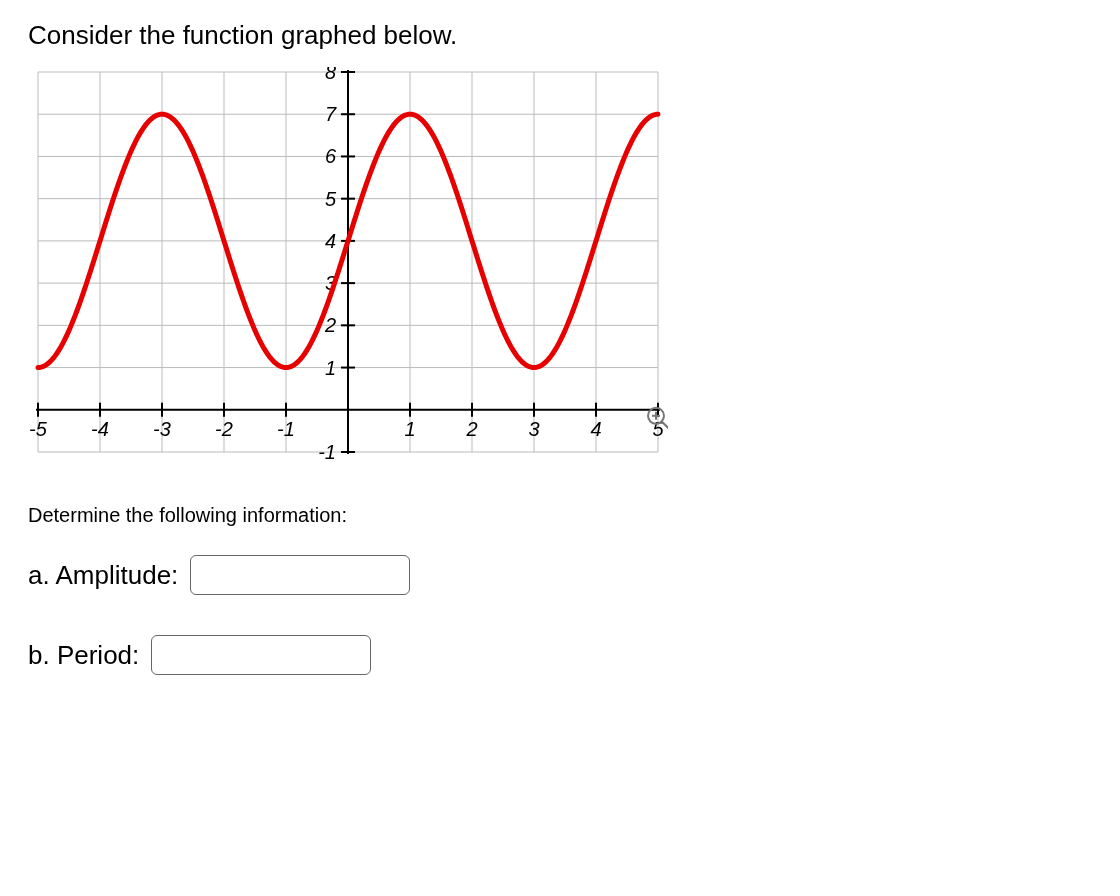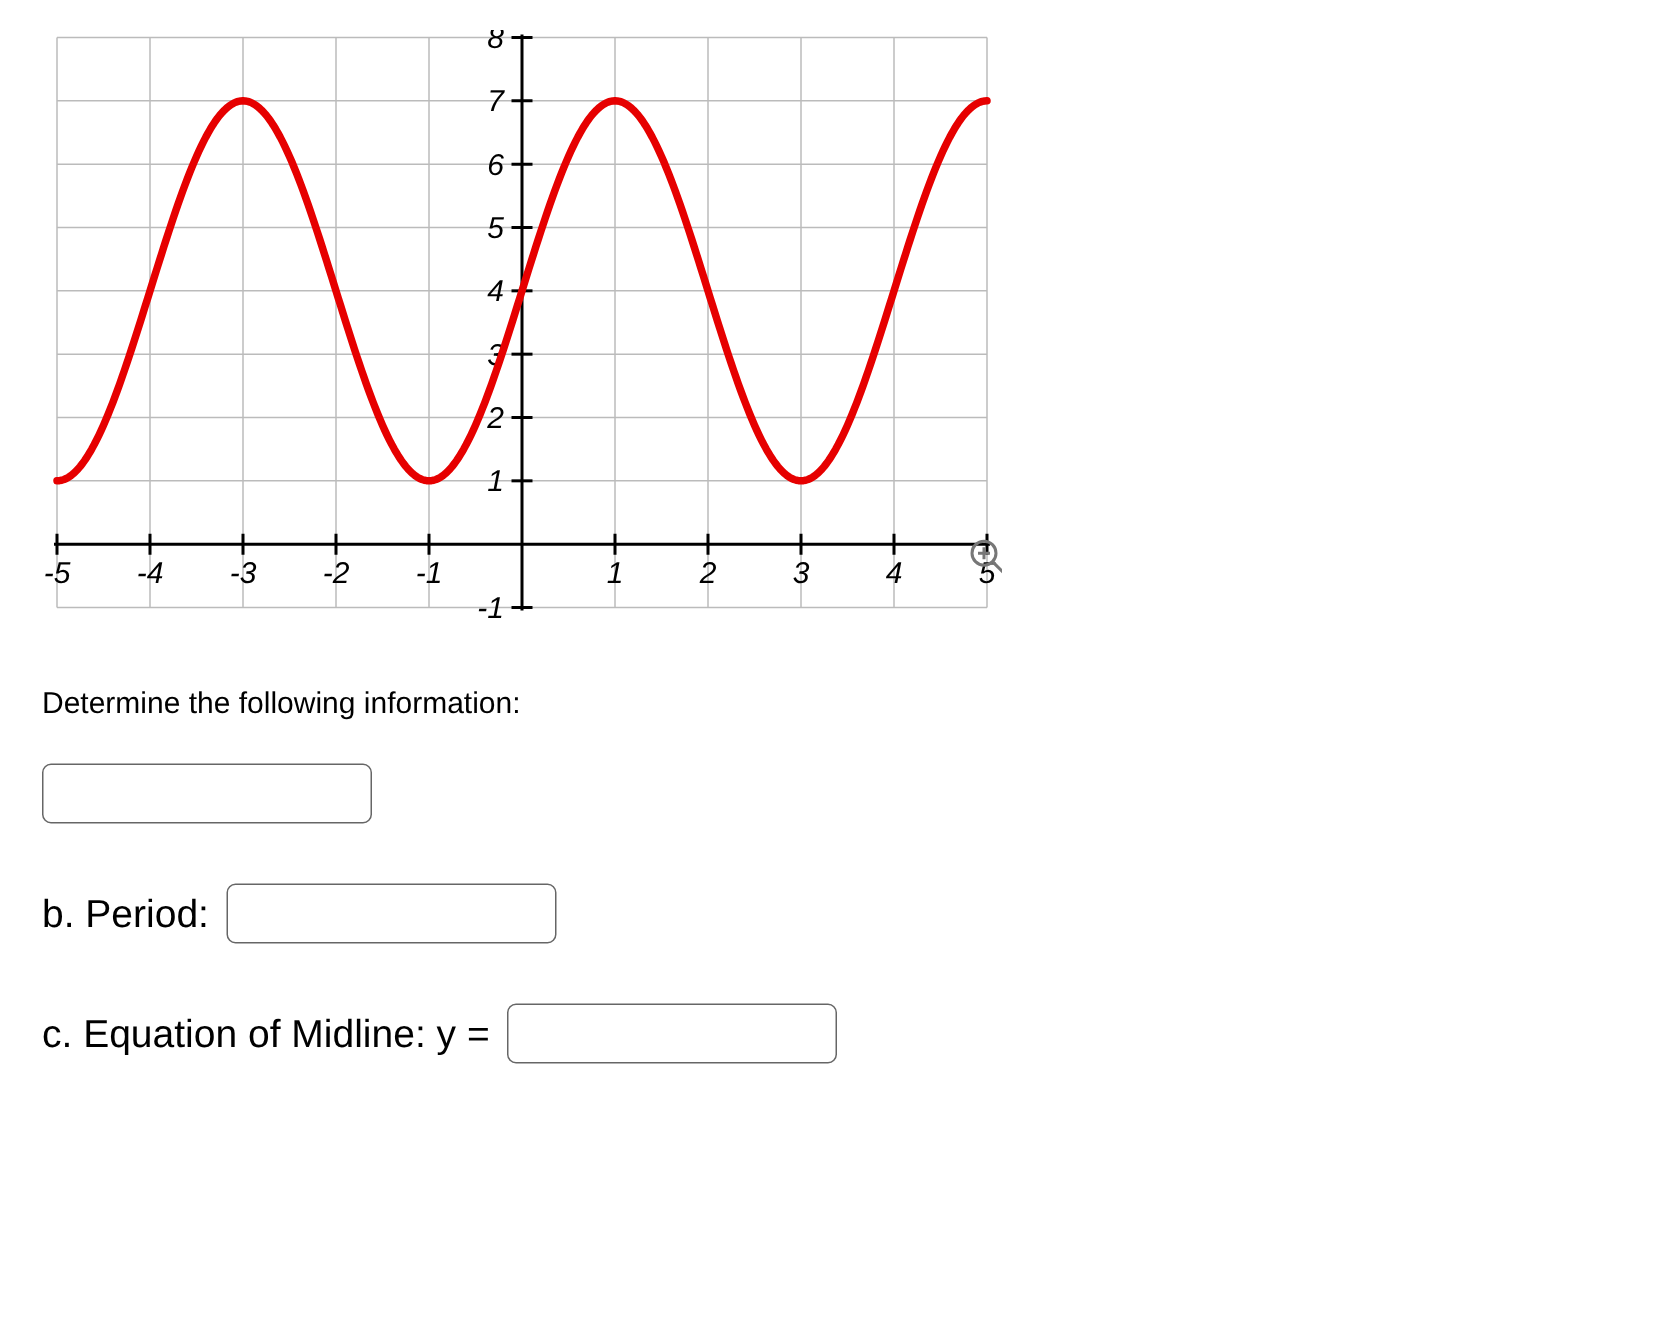--- a/index.html
+++ b/index.html
@@ -54,20 +54,21 @@
   }
   .magglass line {
     stroke: #777;
     stroke-width: 2;
   }
 </style>
 </head>
 <body>
 
 <div class="page">
+  <div class="prompt">Consider the function graphed below.</div>
 
   <div class="chart-wrap">
     <svg id="chart-svg" width="640" height="405" viewBox="0 0 640 405">
         <line x1="10" y1="385" x2="10" y2="5" stroke="#bbb" stroke-width="1"></line>
         <line x1="72" y1="385" x2="72" y2="5" stroke="#bbb" stroke-width="1"></line>
         <line x1="134" y1="385" x2="134" y2="5" stroke="#bbb" stroke-width="1"></line>
         <line x1="196" y1="385" x2="196" y2="5" stroke="#bbb" stroke-width="1"></line>
         <line x1="258" y1="385" x2="258" y2="5" stroke="#bbb" stroke-width="1"></line>
         <line x1="320" y1="385" x2="320" y2="5" stroke="#bbb" stroke-width="1"></line>
         <line x1="382" y1="385" x2="382" y2="5" stroke="#bbb" stroke-width="1"></line>
@@ -131,25 +132,22 @@
           <line x1="6" y1="6" x2="14" y2="14"></line>
           <line x1="-4" y1="0" x2="4" y2="0"></line>
           <line x1="0" y1="-4" x2="0" y2="4"></line>
         </g>
       </svg>
   </div>
 
   <div class="subprompt">Determine the following information:</div>
 
   <div class="qrow">
+    <span>a. Amplitude:</span>
     <input class="answer-box" type="text" style="">
   </div>
 
   <div class="qrow">
     <span>b. Period:</span>
     <input class="answer-box" type="text" style="">
   </div>
 
-  <div class="qrow">
-    <span>c. Equation of Midline: y =</span>
-    <input class="answer-box" type="text" style="">
-  </div>
 </div>
 
 </body></html>

